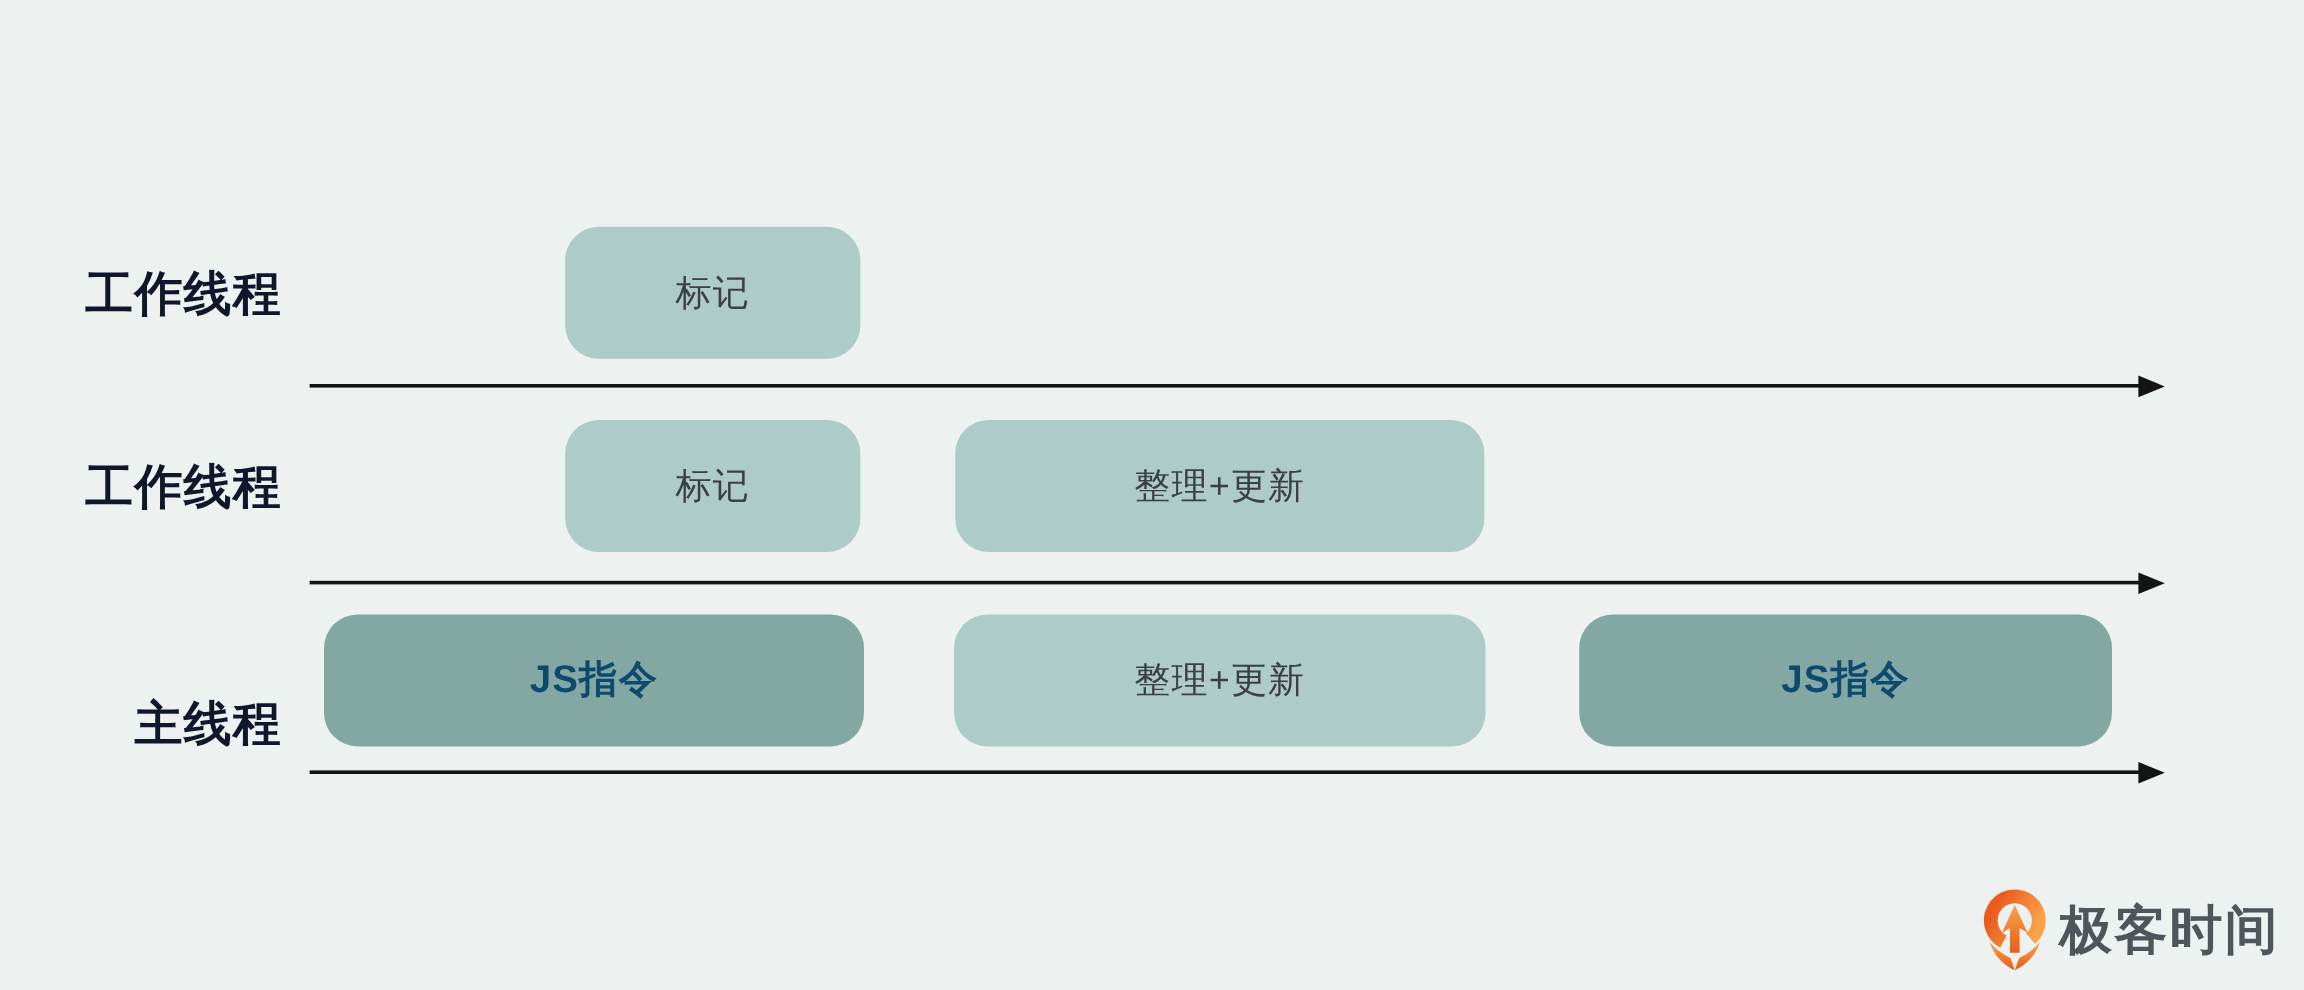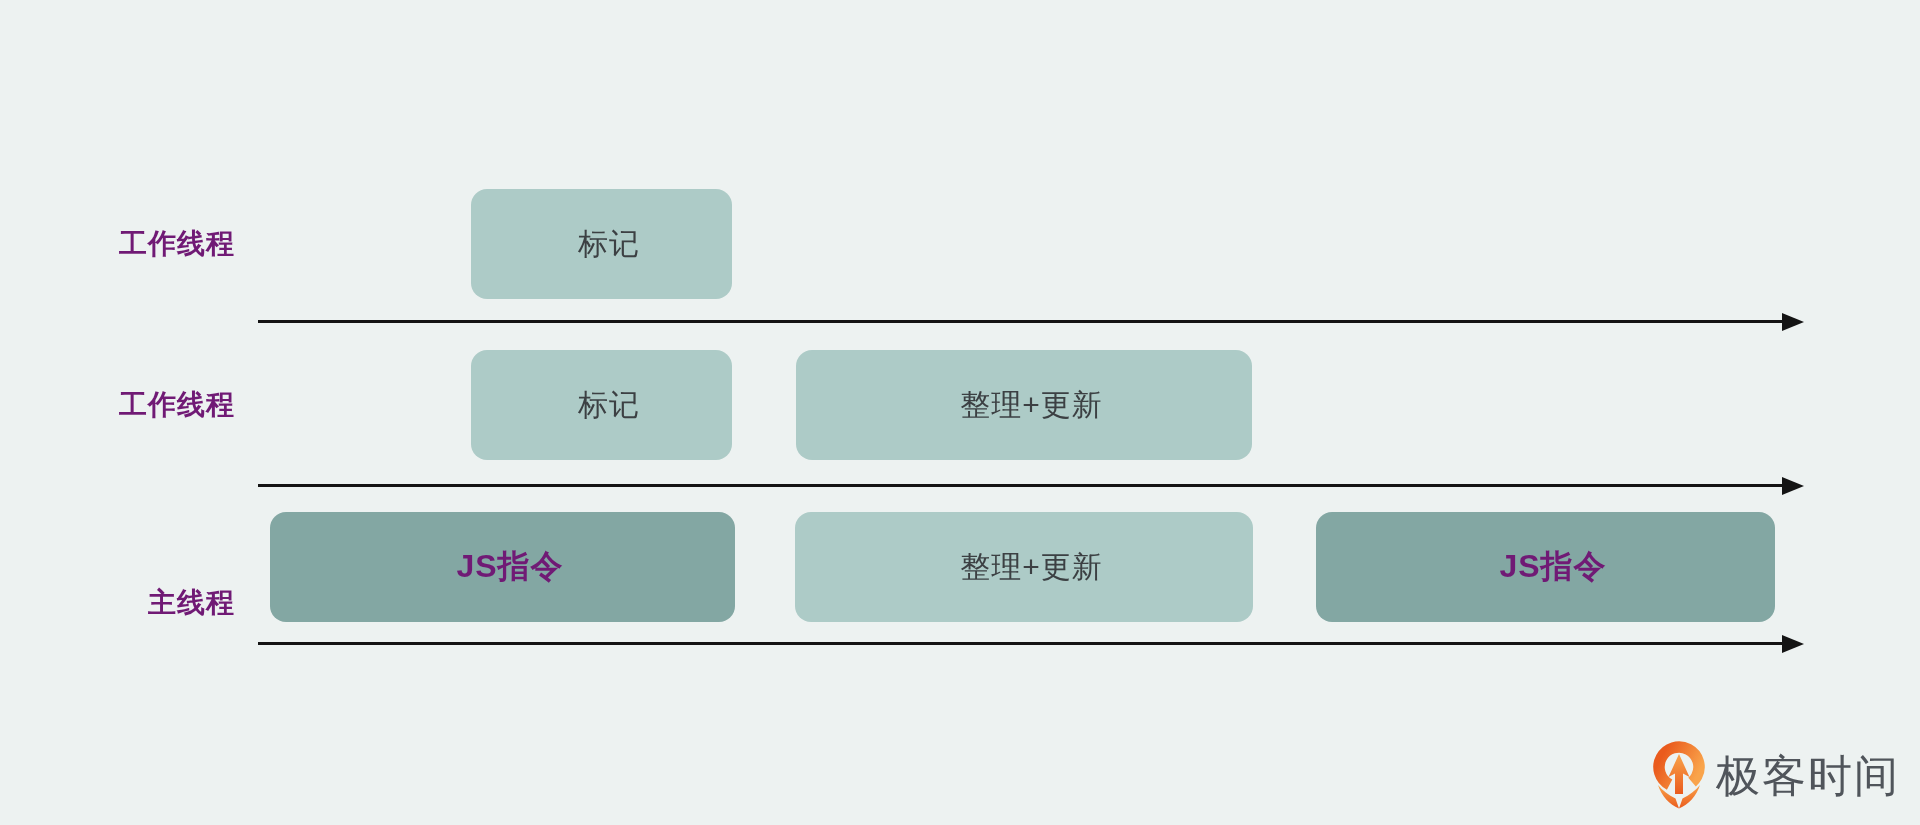--- a/index.html
+++ b/index.html
@@ -8,31 +8,31 @@
     background:#edf2f1;
     font-family:"Liberation Sans","DejaVu Sans",sans-serif;
     position:relative;overflow:hidden;
   }
   .canvas{position:absolute;inset:0;}
 
   .row-label{
     position:absolute;
     left:60px;width:175px;height:44px;
     display:flex;align-items:center;justify-content:flex-end;
-    font-size:28px;font-weight:700;color:#701a75;
+    font-size:40px;font-weight:700;color:#0f172a;
     letter-spacing:1px;
   }
   .task-box{
     position:absolute;height:110px;
-    border-radius:16px;
+    border-radius:28px;
     display:flex;align-items:center;justify-content:center;
-    font-size:30px;letter-spacing:1px;padding-left:15px;
+    font-size:30px;letter-spacing:1px;
   }
   .task-box.light{background:#adcbc7;color:#3c4043;font-weight:500;}
-  .task-box.dark{background:#83a7a3;color:#701a75;font-weight:700;font-size:32px;}
+  .task-box.dark{background:#83a7a3;color:#0c4a6e;font-weight:700;font-size:32px;}
 
   .timeline{
     position:absolute;left:258px;width:1546px;height:18px;
   }
   .timeline .shaft{
     position:absolute;left:0;top:7px;height:3px;width:1526px;
     background:#141414;
   }
   .timeline .head{
     position:absolute;right:0;top:0;
@@ -40,21 +40,21 @@
     border-left:22px solid #141414;
     border-top:9px solid transparent;
     border-bottom:9px solid transparent;
   }
 
   .logo{
     position:absolute;left:1652px;top:740px;
     display:flex;align-items:center;gap:10px;
   }
   .logo-text{
-    font-size:44px;font-weight:400;color:#50555b;
+    font-size:44px;font-weight:700;color:#50555b;
     letter-spacing:2px;line-height:72px;
   }
 </style>
 </head>
 <body>
 
 <div class="canvas">
 
   <div class="row-label" style="top:222px;">工作线程</div>
   <div class="task-box light" style="left:471px;top:189px;width:246px;">标记</div>

